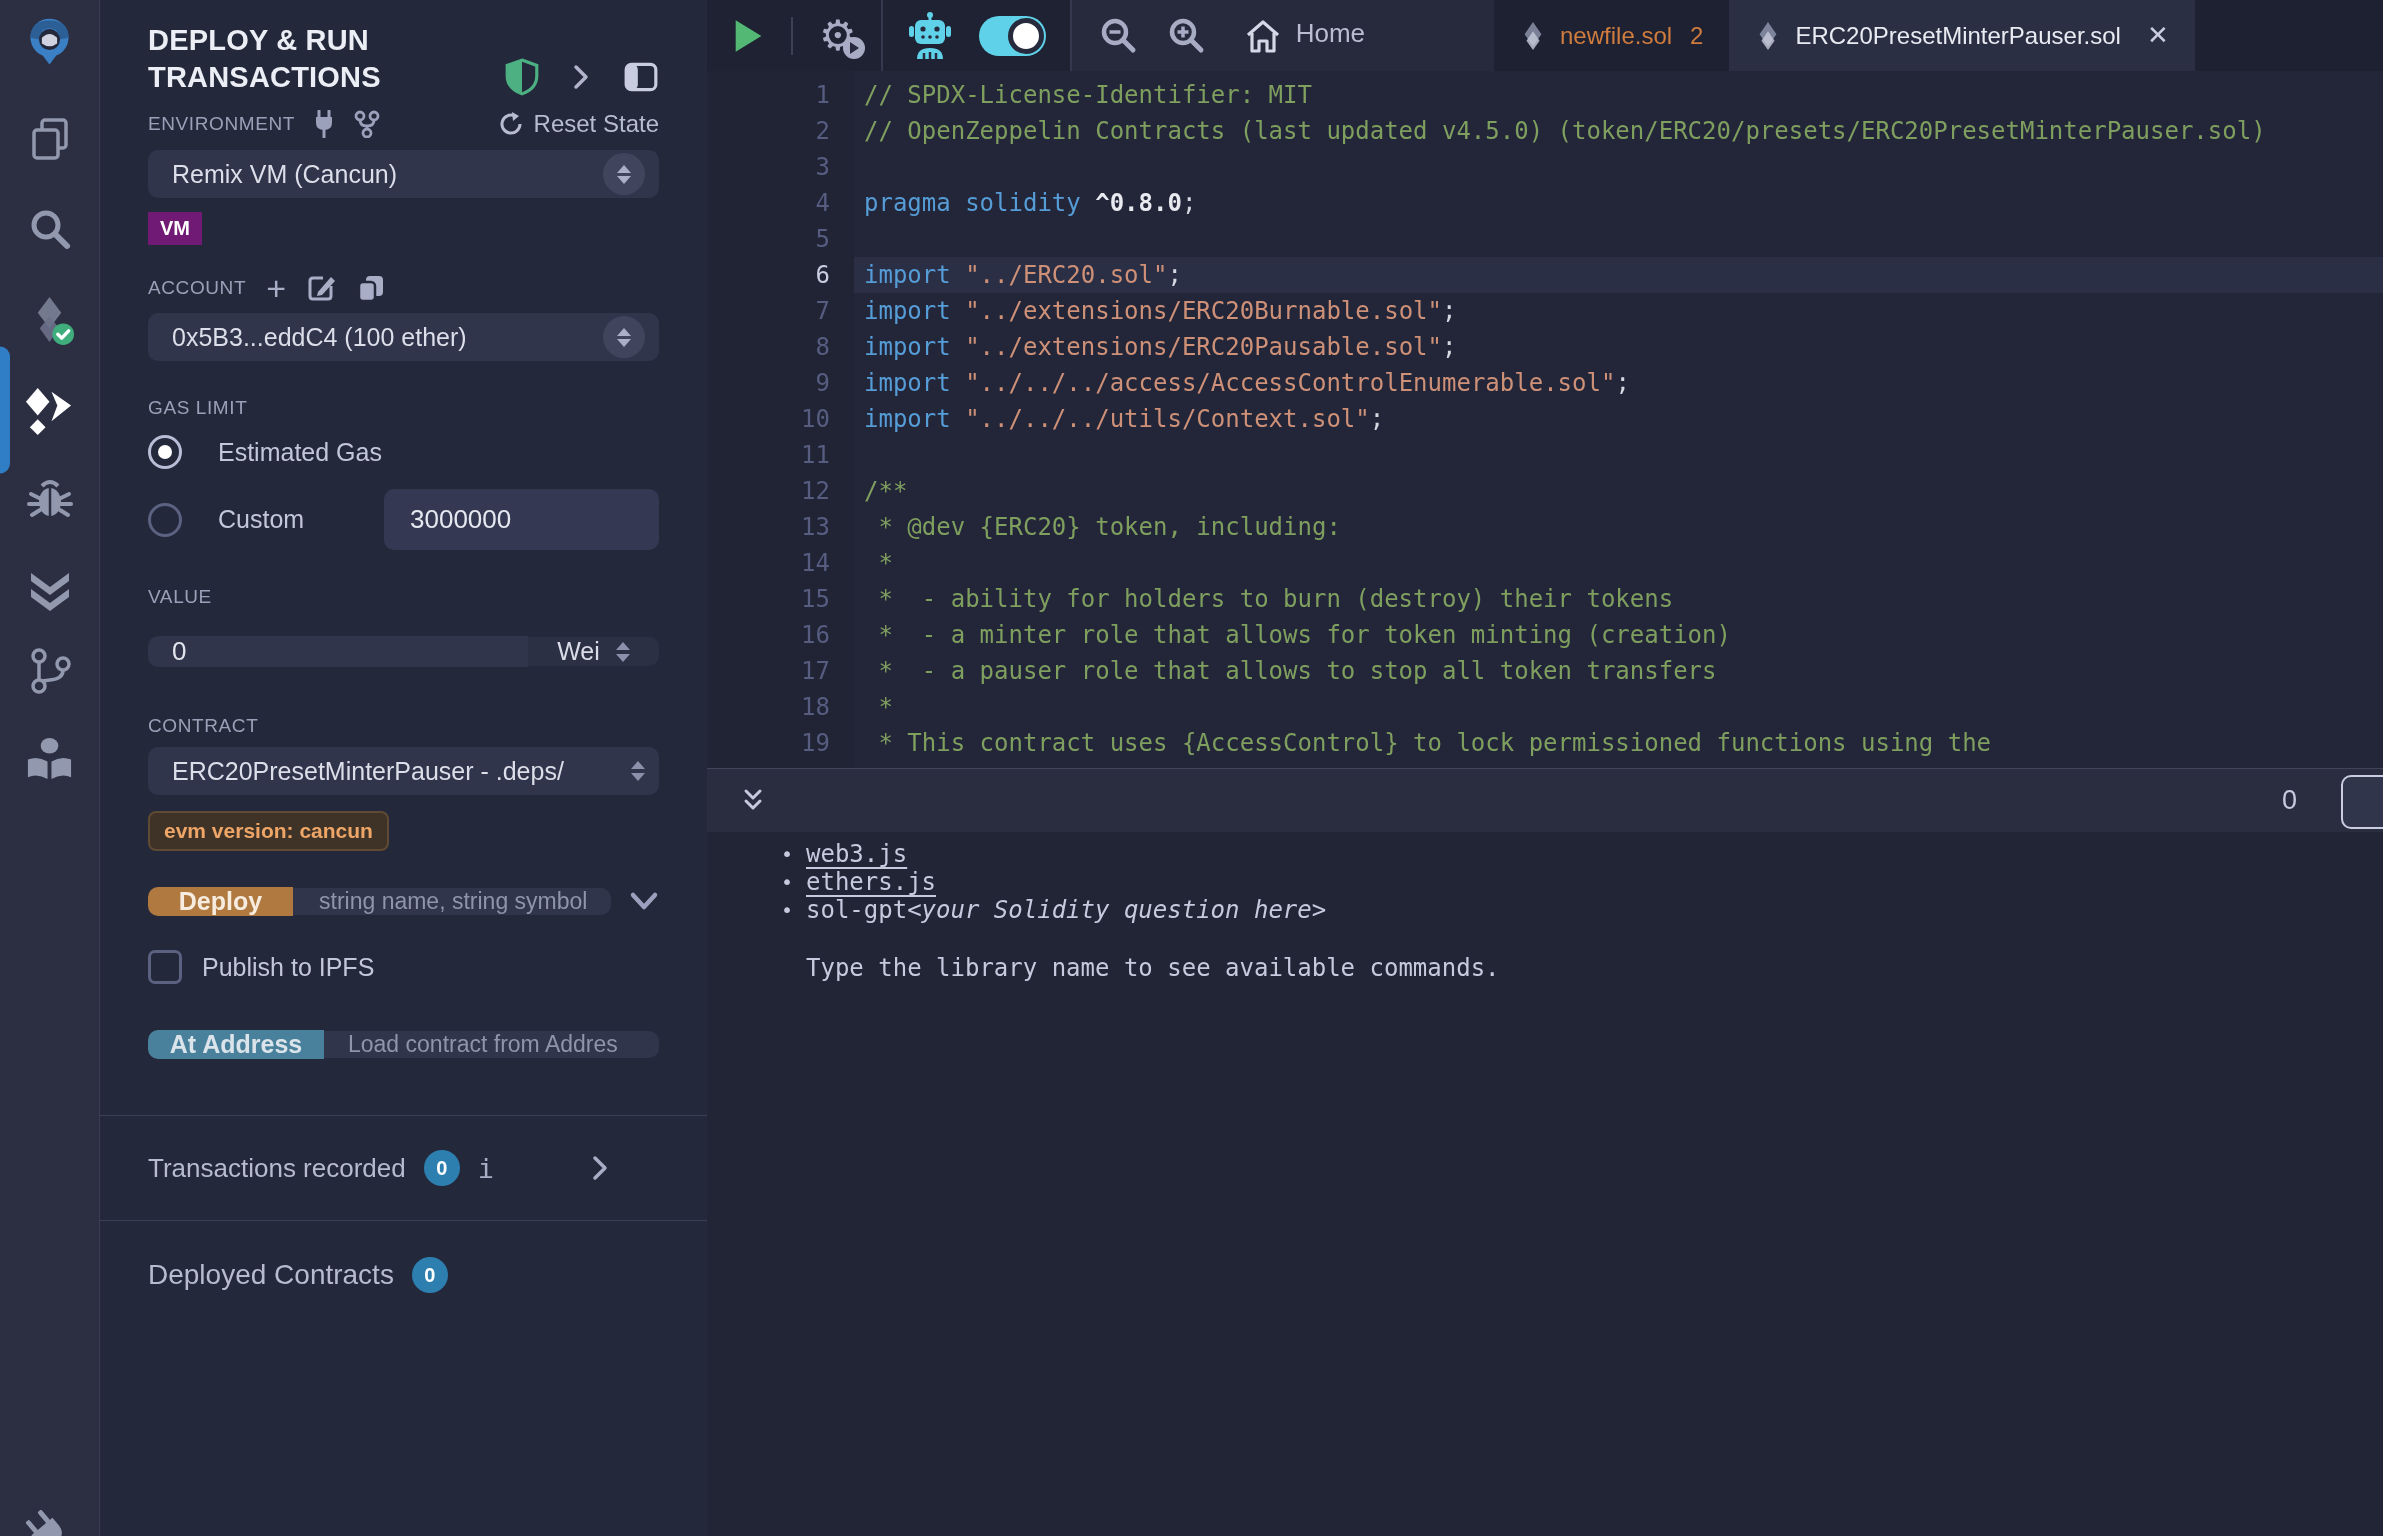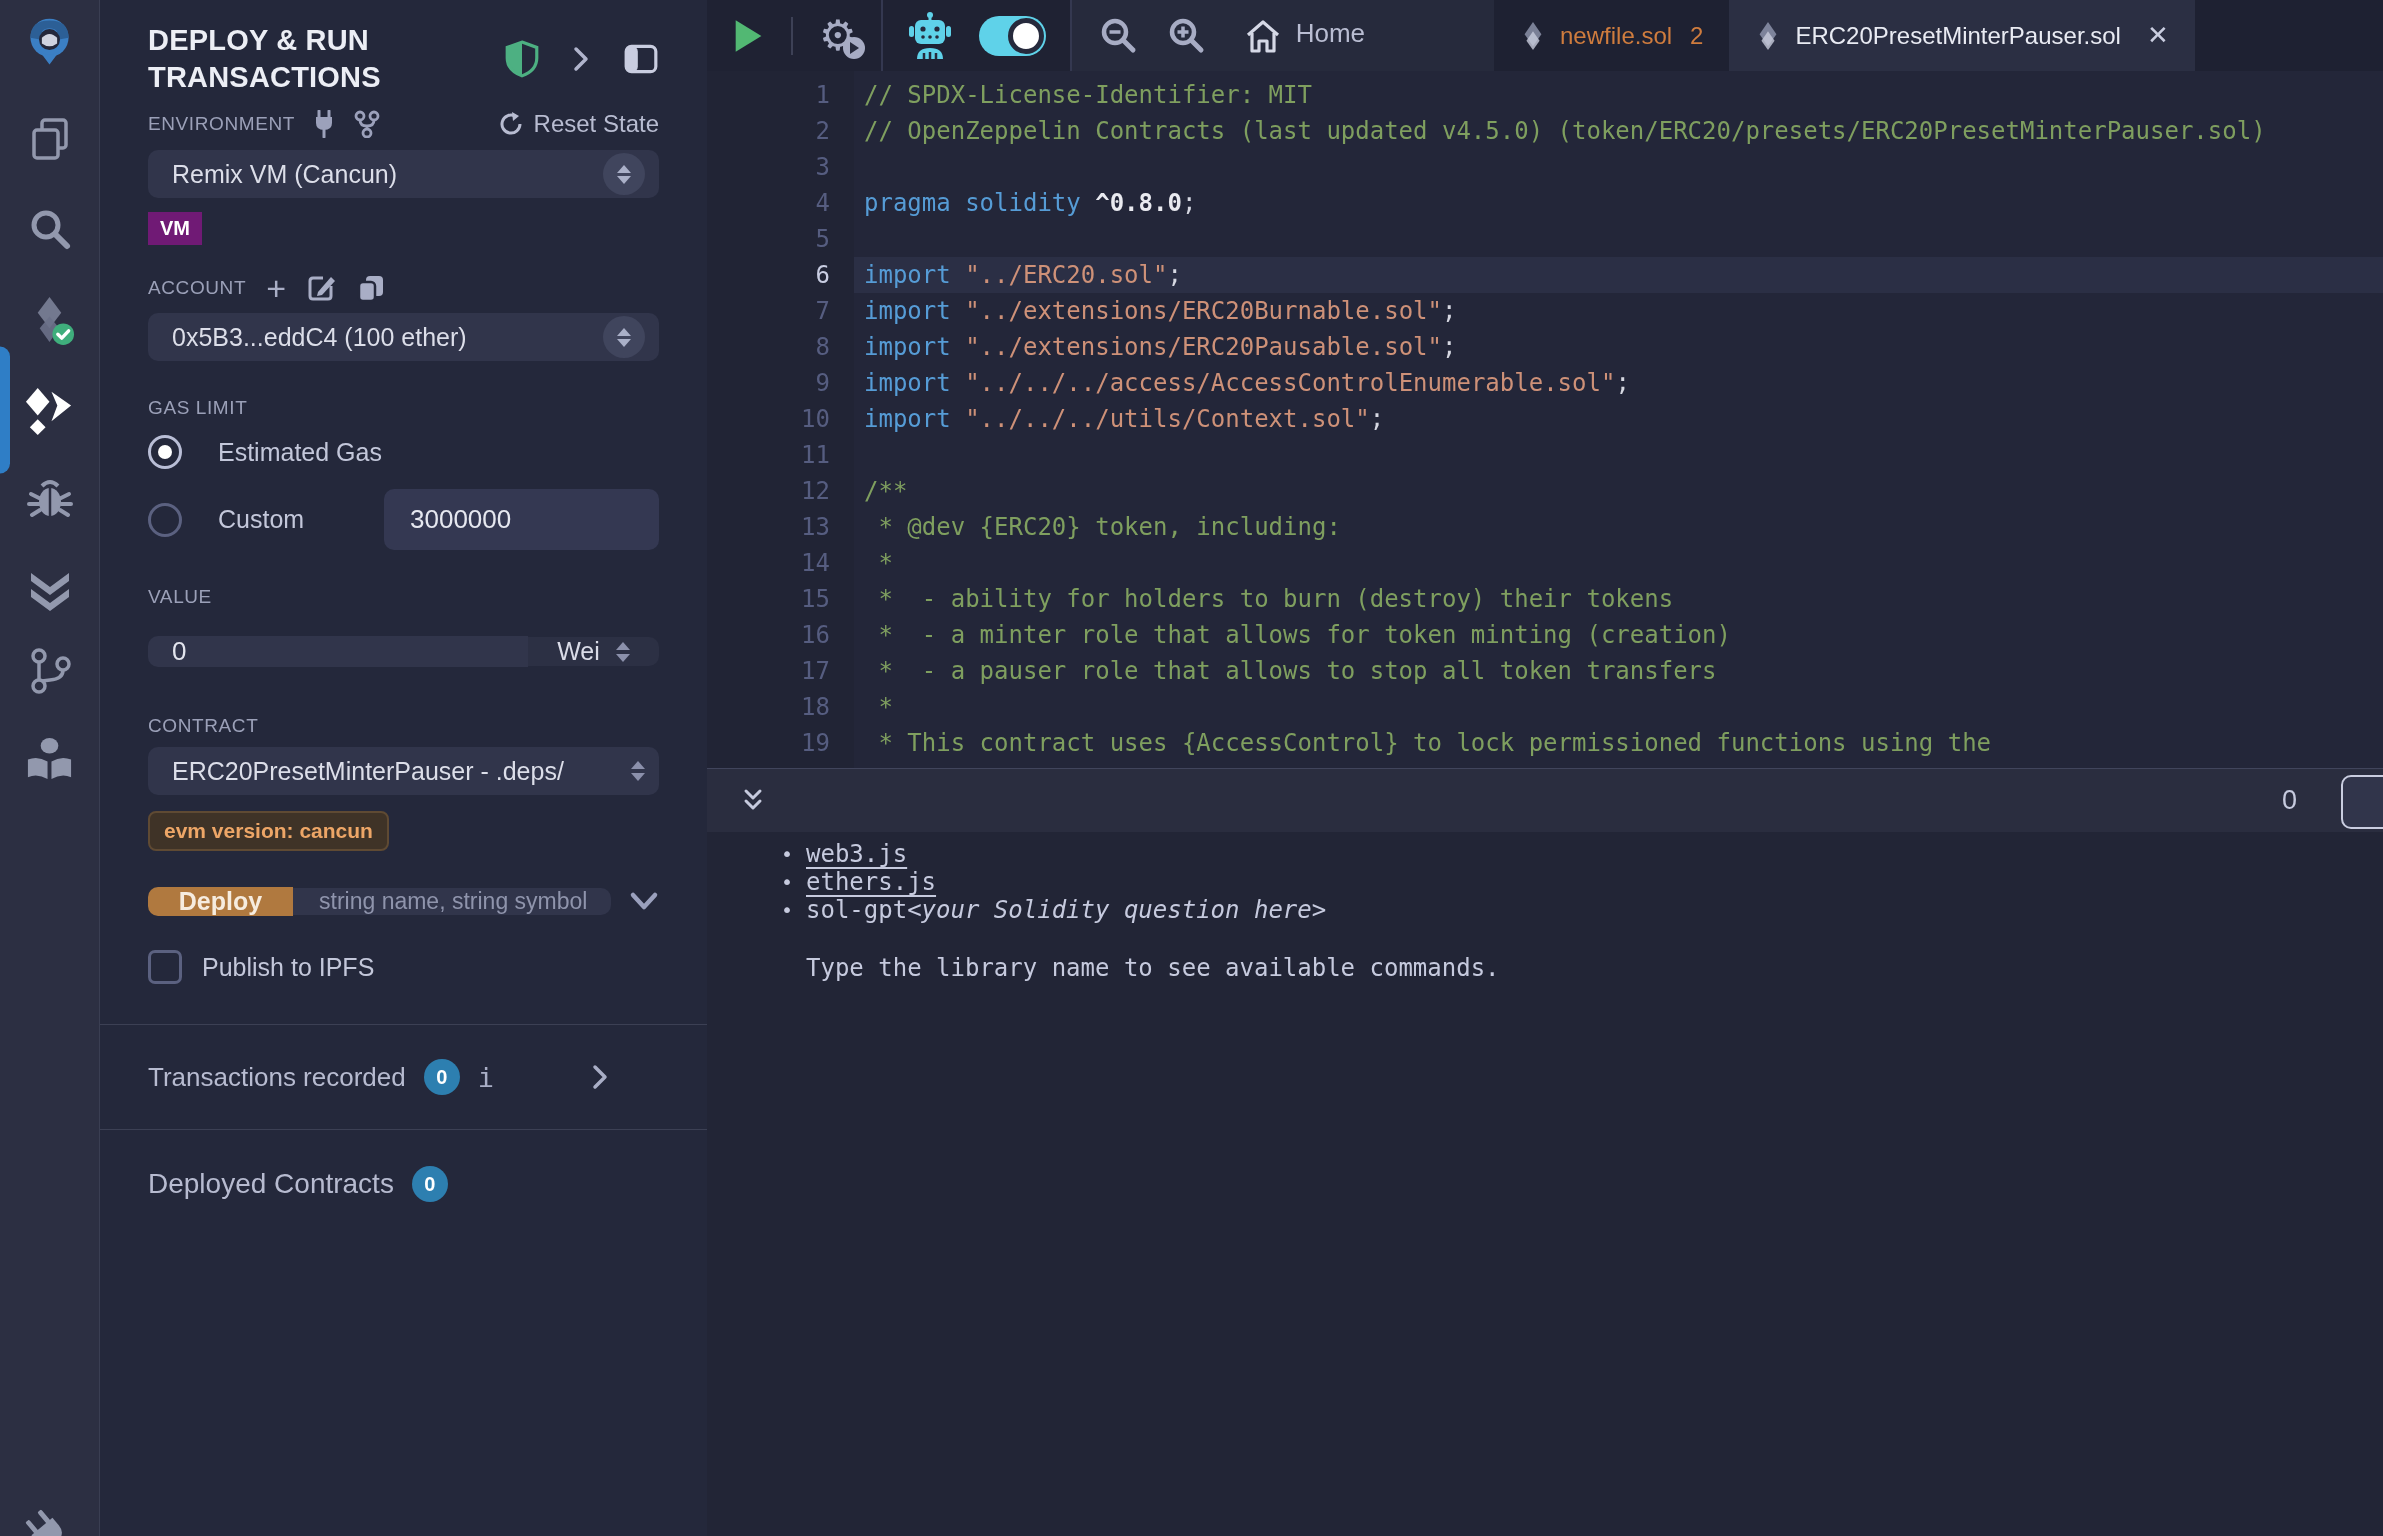--- a/index.html
+++ b/index.html
@@ -12,21 +12,21 @@
   .iconbar{position:absolute;left:0;top:0;bottom:0;width:99px;background:#2c2f42;
     border-right:1px solid #3a3e52;display:flex;flex-direction:column;align-items:center;z-index:5}
   .ic{width:99px;height:55px;display:flex;align-items:center;justify-content:center;position:relative;flex:none}
   .ic svg{display:block}
   .active-bar{position:absolute;left:0;top:50%;transform:translateY(-50%);width:10px;height:127px;
     background:#2f7ec6;border-radius:0 10px 10px 0}
   .plugbottom{position:absolute;bottom:-24px;left:0;width:99px;display:flex;justify-content:center}
   
   .panel{position:absolute;left:100px;top:0;bottom:0;width:607px;background:#24283b;z-index:4}
   .panel-inner{padding:22px 48px 0 48px}
-  .p-head{display:flex;align-items:center}
+  .p-head{display:flex;align-items:flex-end}
   .p-title{font-size:29px;font-weight:bold;color:#eceef5;line-height:37px;width:297px;letter-spacing:0.2px}
   .p-head-icons{margin-left:auto;display:flex;align-items:center;gap:30px}
   .lbl{font-size:19px;color:#9ba0b8;letter-spacing:0.6px}
   .row{display:flex;align-items:center}
   .env-row{margin-top:14px;gap:16px}
   .reset{margin-left:auto;display:flex;align-items:center;gap:10px;font-size:24px;color:#b8bcd1;cursor:pointer}
   .select{margin-top:12px;height:48px;background:#31354b;border-radius:10px;display:flex;align-items:center;
     padding:0 14px 0 24px;font-size:25px;color:#dcdee9;cursor:pointer}
   .select .sel-txt{flex:1;white-space:nowrap;overflow:hidden}
   .stepper-circle{width:42px;height:42px;border-radius:50%;background:#40455d;display:flex;flex-direction:column;
@@ -337,20 +337,28 @@
           <path d="M4 4 L15 16 L26 4" fill="none" stroke="#9aa0bd" stroke-width="4.5" stroke-linecap="round" stroke-linejoin="round"></path>
         </svg>
       </div>
     </div>
 
     <div class="row pub-row">
       <span class="checkbox"></span>
       <span class="radio-lab">Publish to IPFS</span>
     </div>
 
+    <div class="row ataddr-row">
+      <div class="ataddr-btn">
+        <span>At Address</span>
+      </div>
+      <div class="ataddr-input">
+        <span>Load contract from Addres</span>
+      </div>
+    </div>
 
     <div class="divider"></div>
 
     <div class="row tx-row">
       <span class="sec-lab">Transactions recorded</span>
       <span class="count-badge">0</span>
       <span class="info-i">i</span>
       <span class="tx-chev">
         <svg width="22" height="30" viewBox="0 0 22 30">
           <path d="M6 5 L16 15 L6 25" fill="none" stroke="#a9aec6" stroke-width="3.5" stroke-linecap="round" stroke-linejoin="round"></path>

